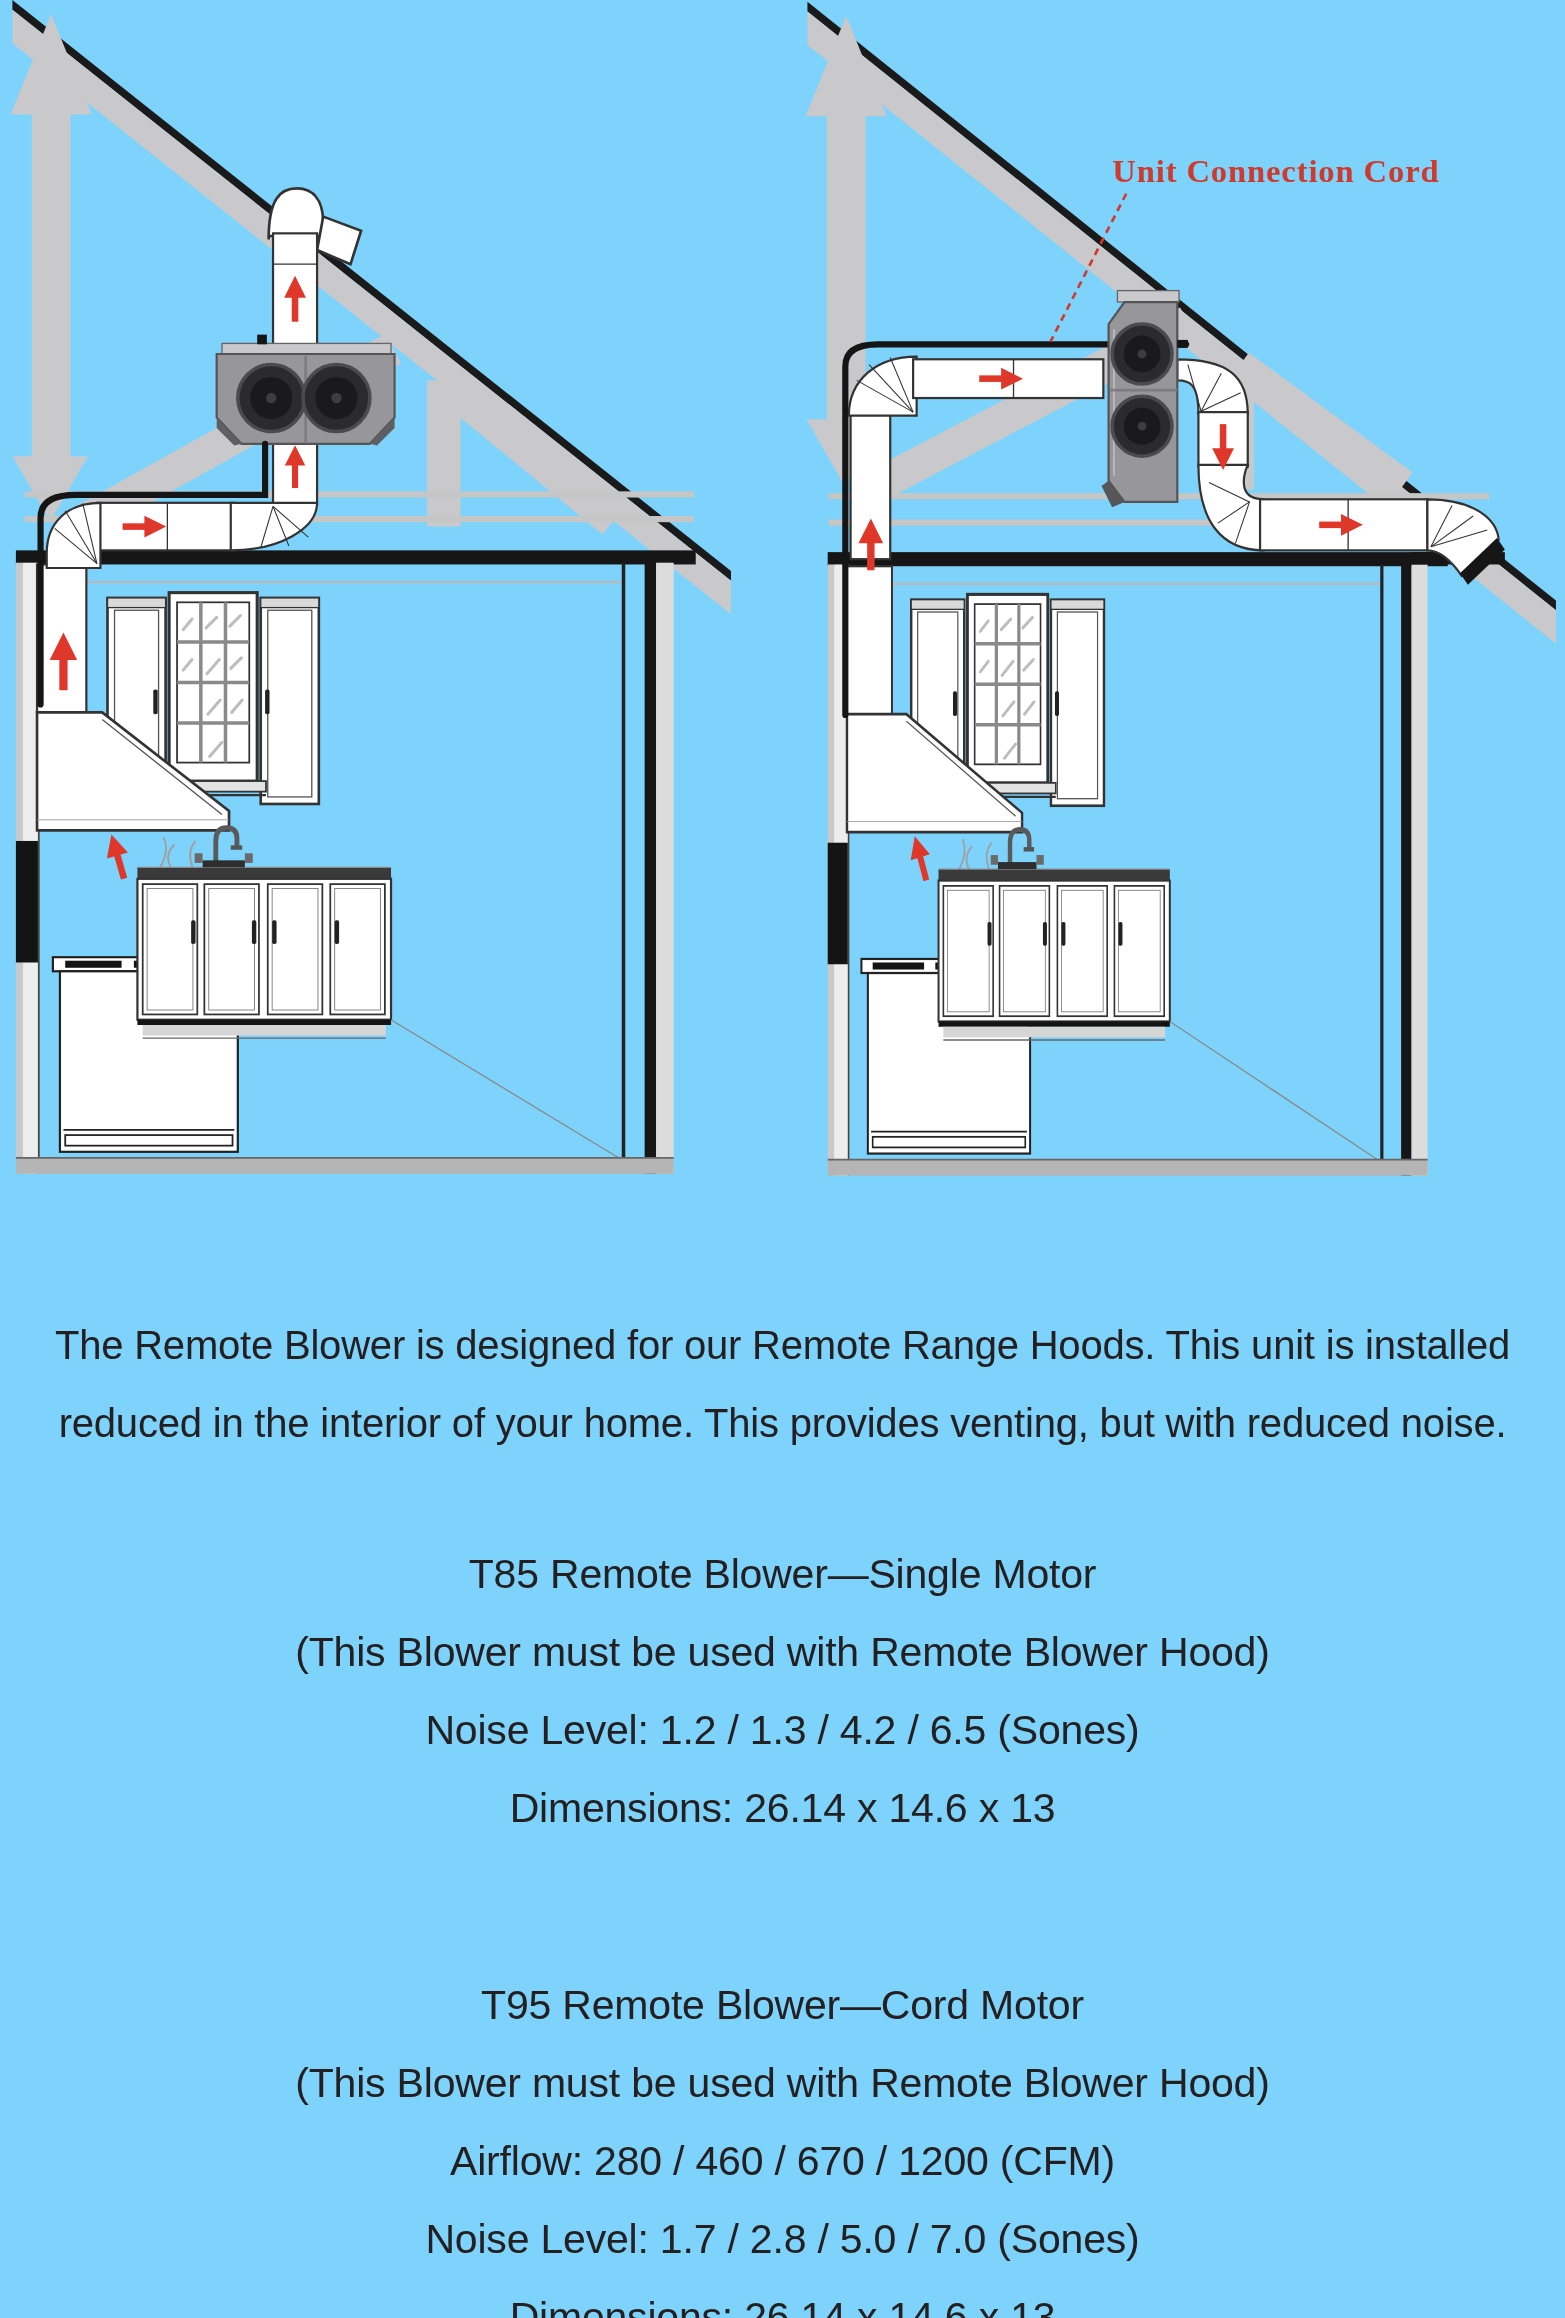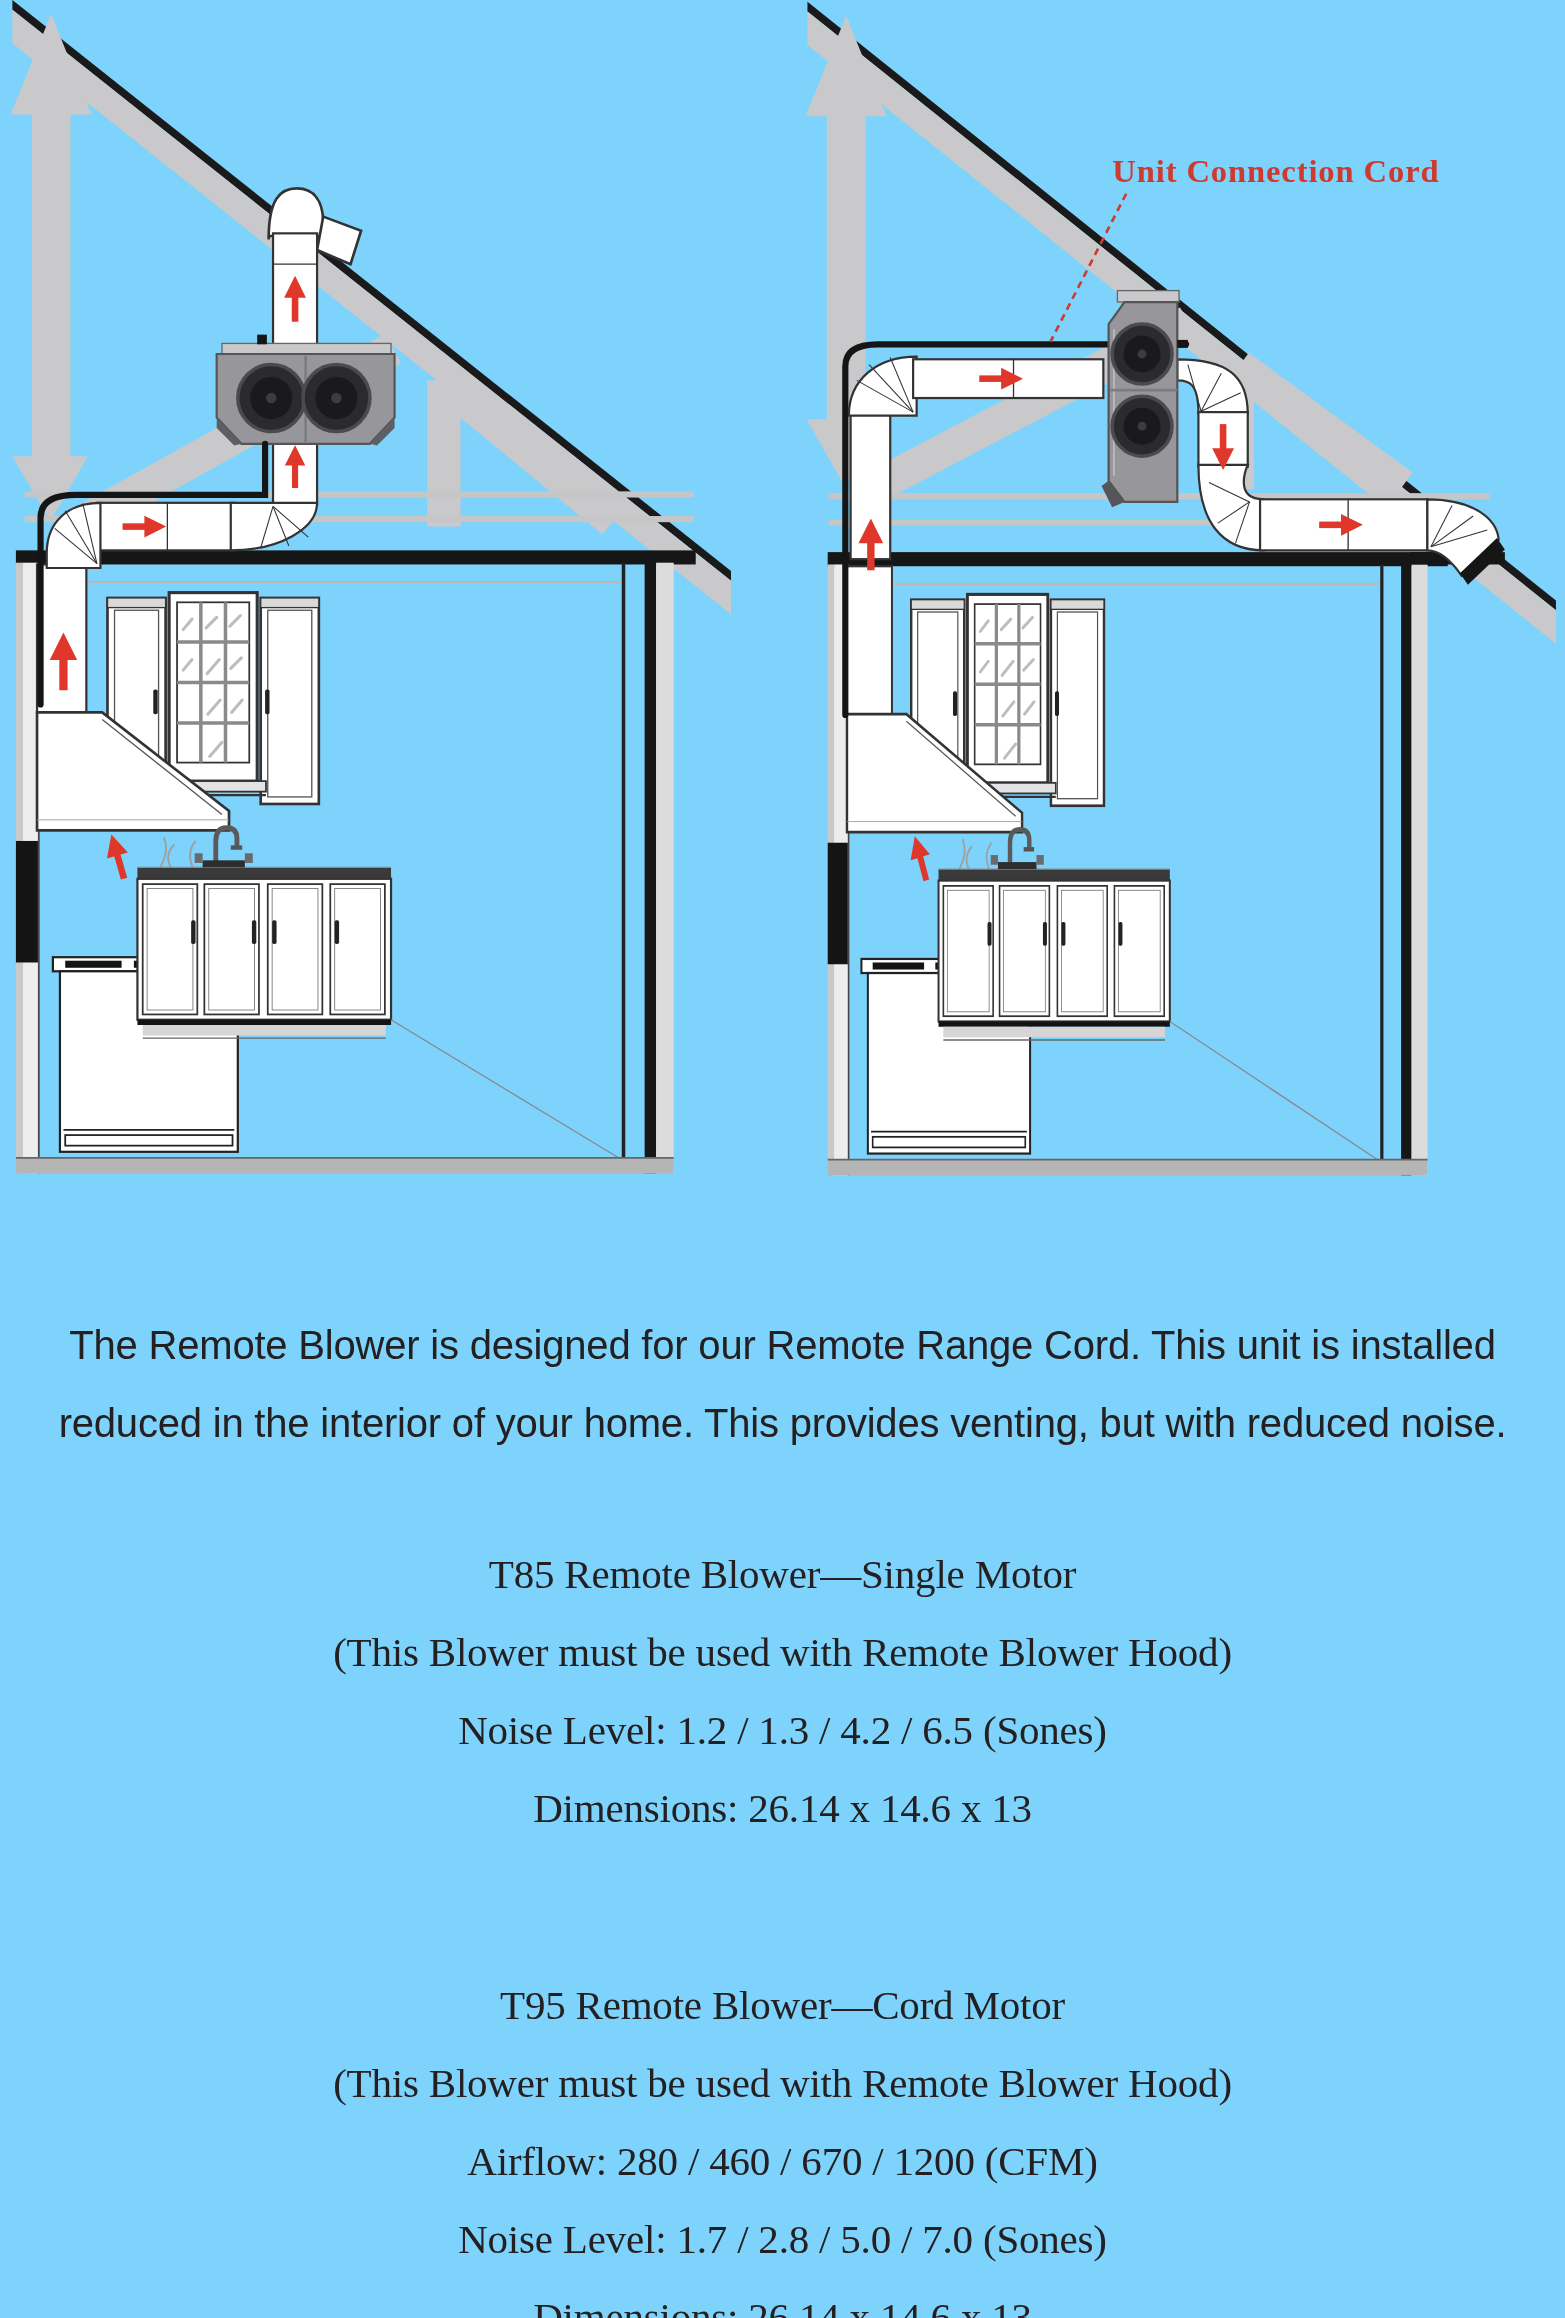--- a/index.html
+++ b/index.html
@@ -3,21 +3,21 @@
 <meta charset="utf-8">
 <style>
   html,body{margin:0;padding:0;background:#fff;}
   #page{position:relative;width:1565px;height:2319px;background:#7dd3fc;overflow:hidden;
         font-family:"Liberation Sans",sans-serif;color:#242021;}
   .diagram{position:absolute;top:0;}
   #diagram-left{left:0;}
   #diagram-right{left:793px;}
   .copy{position:absolute;left:0;right:0;text-align:center;letter-spacing:-0.2px;}
   .intro{top:1306px;font-size:40px;line-height:78px;}
-  .spec{font-size:41px;line-height:78px;font-family:Liberation Serif, serif;}
+  .spec{font-size:41px;line-height:78px;}
   #spec-t85{top:1535px;}
   #spec-t95{top:1966px;}
   .callout-text{font-family:"Liberation Serif",serif;font-weight:bold;font-size:37px;letter-spacing:1px;}
   svg{display:block;}
 </style>
 </head>
 <body>
 
 <div id="page">
 
@@ -291,21 +291,21 @@
       <circle cx="396" cy="484" r="5" fill="#3c3c41"></circle>
       <rect x="436" y="386" width="12" height="9" fill="#151515"></rect>
       <polygon points="358,546 376,570 362,576 350,552" fill="#55555a"></polygon>
     </g>
 
     <line x1="378" y1="220" x2="292" y2="388" stroke="#cf3a2e" stroke-width="3" stroke-dasharray="8,6"></line>
     <text x="548" y="207" text-anchor="middle" fill="#cf3a2e" class="callout-text">Unit Connection Cord</text>
   </svg>
 
   <div class="copy intro">
-    <div>The Remote Blower is designed for our Remote Range Cord. This unit is installed</div>
+    <div>The Remote Blower is designed for our Remote Range Hoods. This unit is installed</div>
     <div>reduced in the interior of your home. This provides venting, but with reduced noise.</div>
   </div>
 
   <section id="spec-t85" class="copy spec">
     <div>T85 Remote Blower—Single Motor</div>
     <div>(This Blower must be used with Remote Blower Hood)</div>
     <div>Noise Level: 1.2 / 1.3 / 4.2 / 6.5 (Sones)</div>
     <div>Dimensions: 26.14 x 14.6 x 13</div>
   </section>
 

